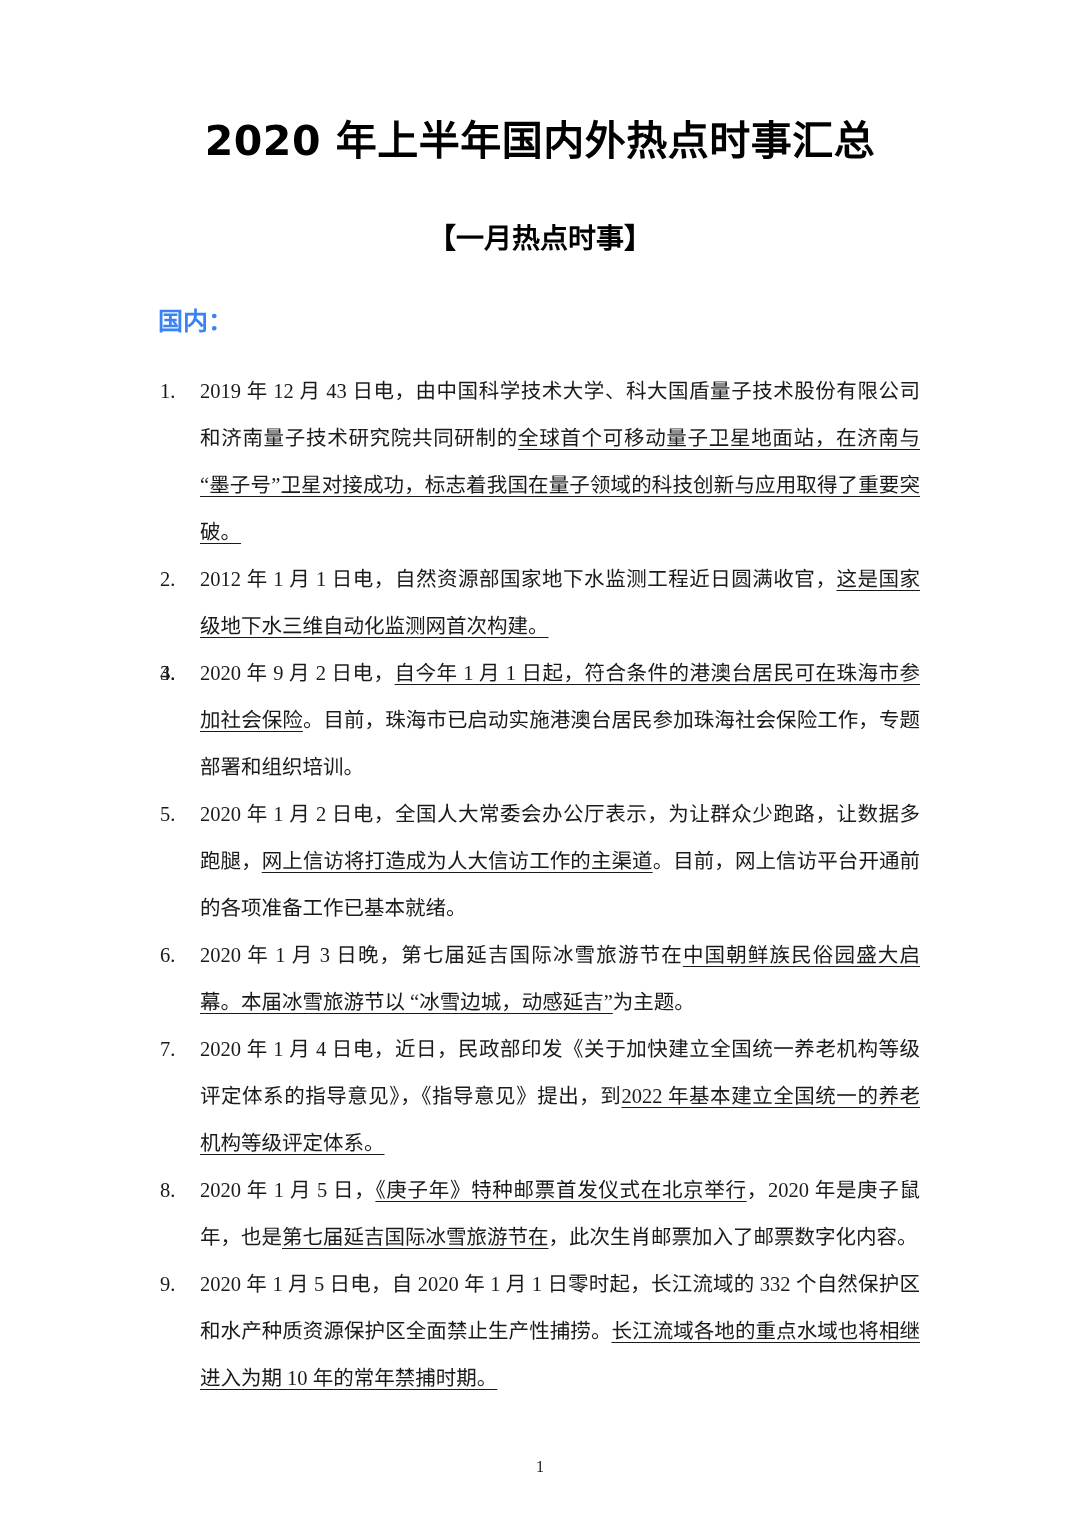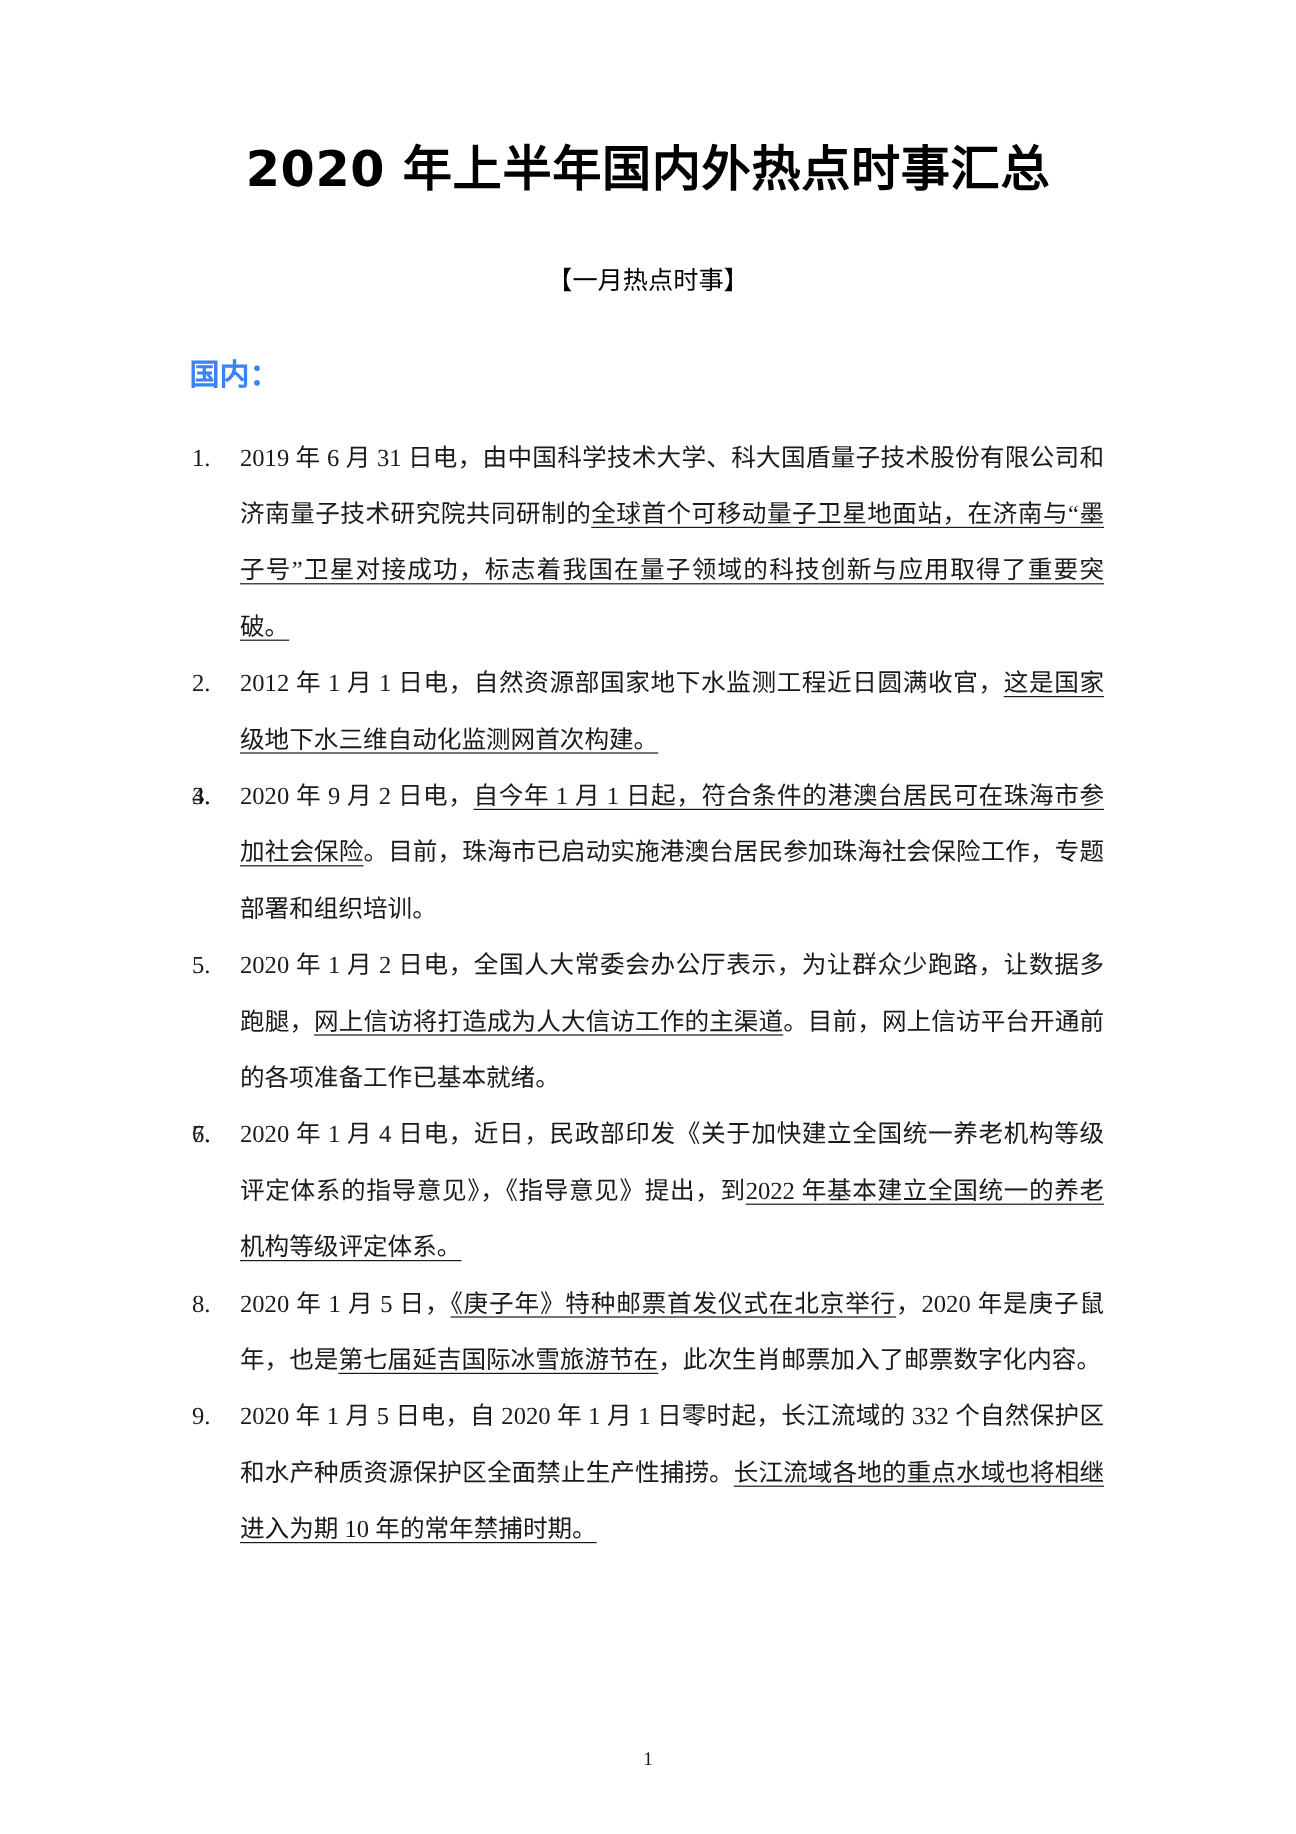--- a/index.html
+++ b/index.html
@@ -35,22 +35,22 @@
     letter-spacing: 0.5px;
     margin: 0;
     padding-top: 116px;
     line-height: 1.25;
     color: #000000;
   }
 
   .doc-subtitle {
     text-align: center;
     font-family: "DejaVu Sans", "Liberation Sans", sans-serif;
-    font-weight: 400;
-    font-size: 21px;
+    font-weight: 700;
+    font-size: 28px;
     margin: 0;
     padding-top: 54px;
     line-height: 1.3;
     color: #000000;
   }
 
   
   .section-heading {
     font-family: "DejaVu Sans", "Liberation Sans", sans-serif;
     font-weight: 700;
@@ -117,26 +117,26 @@
 
 <div class="page">
 
   <h1 class="doc-title">2020 年上半年国内外热点时事汇总</h1>
 
   <h2 class="doc-subtitle">【一月热点时事】</h2>
 
   <h3 class="section-heading">国内：</h3>
 
   <ol class="news-list">
-      <li class="news-item"><span class="marker">1.</span><span class="body"><span>2019 年 6 月 31 日电，由中国科学技术大学、科大国盾量子技术股份有限公司和济南量子技术研究院共同研制的</span><u>全球首个可移动量子卫星地面站，在济南与“墨子号”卫星对接成功，标志着我国在量子领域的科技创新与应用取得了重要突破。</u></span></li>
+      <li class="news-item"><span class="marker">1.</span><span class="body"><span>2019 年 12 月 43 日电，由中国科学技术大学、科大国盾量子技术股份有限公司和济南量子技术研究院共同研制的</span><u>全球首个可移动量子卫星地面站，在济南与“墨子号”卫星对接成功，标志着我国在量子领域的科技创新与应用取得了重要突破。</u></span></li>
       <li class="news-item"><span class="marker">2.</span><span class="body"><span>2012 年 1 月 1 日电，自然资源部国家地下水监测工程近日圆满收官，</span><u>这是国家级地下水三维自动化监测网首次构建。</u></span></li>
       <li class="news-item"><span class="marker">3.</span></li>
       <li class="news-item"><span class="marker">4.</span><span class="body"><span>2020 年 9 月 2 日电，</span><u>自今年 1 月 1 日起，符合条件的港澳台居民可在珠海市参加社会保险</u><span>。目前，珠海市已启动实施港澳台居民参加珠海社会保险工作，专题部署和组织培训。</span></span></li>
       <li class="news-item"><span class="marker">5.</span><span class="body"><span>2020 年 1 月 2 日电，全国人大常委会办公厅表示，为让群众少跑路，让数据多跑腿，</span><u>网上信访将打造成为人大信访工作的主渠道</u><span>。目前，网上信访平台开通前的各项准备工作已基本就绪。</span></span></li>
-      <li class="news-item"><span class="marker">6.</span></li>
+      <li class="news-item"><span class="marker">6.</span><span class="body"><span>2020 年 1 月 3 日晚，第七届延吉国际冰雪旅游节在</span><u>中国朝鲜族民俗园盛大启幕。本届冰雪旅游节以 “冰雪边城，动感延吉”</u><span>为主题。</span></span></li>
       <li class="news-item"><span class="marker">7.</span><span class="body"><span>2020 年 1 月 4 日电，近日，民政部印发《关于加快建立全国统一养老机构等级评定体系的指导意见》，《指导意见》提出，到</span><u>2022 年基本建立全国统一的养老机构等级评定体系。</u></span></li>
       <li class="news-item"><span class="marker">8.</span><span class="body"><span>2020 年 1 月 5 日，</span><u>《庚子年》特种邮票首发仪式在北京举行</u><span>，2020 年是庚子鼠年，也是</span><u>第七届延吉国际冰雪旅游节在</u><span>，此次生肖邮票加入了邮票数字化内容。</span></span></li>
       <li class="news-item"><span class="marker">9.</span><span class="body"><span>2020 年 1 月 5 日电，自 2020 年 1 月 1 日零时起，长江流域的 332 个自然保护区和水产种质资源保护区全面禁止生产性捕捞。</span><u>长江流域各地的重点水域也将相继进入为期 10 年的常年禁捕时期。</u></span></li>
     </ol>
 
   <div class="page-footer">1</div>
 
 </div>
 
 </body></html>

